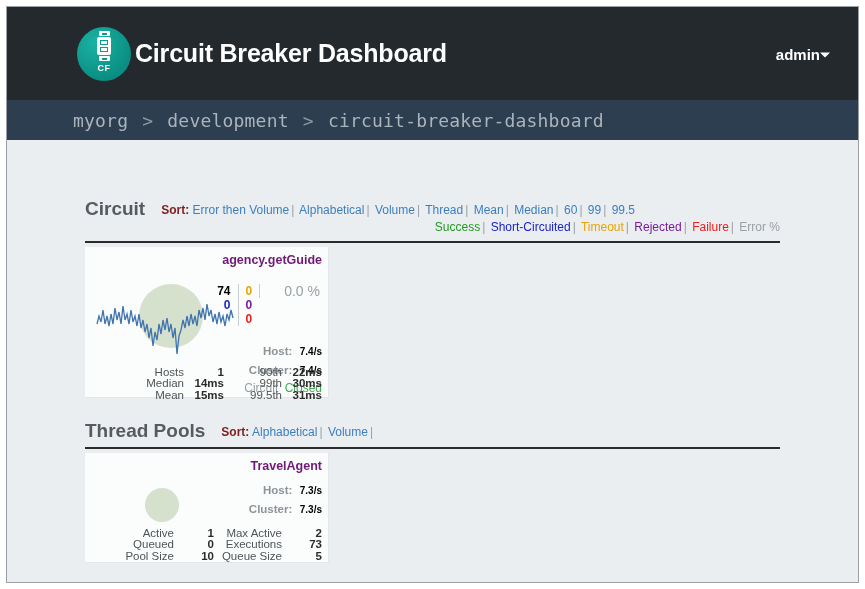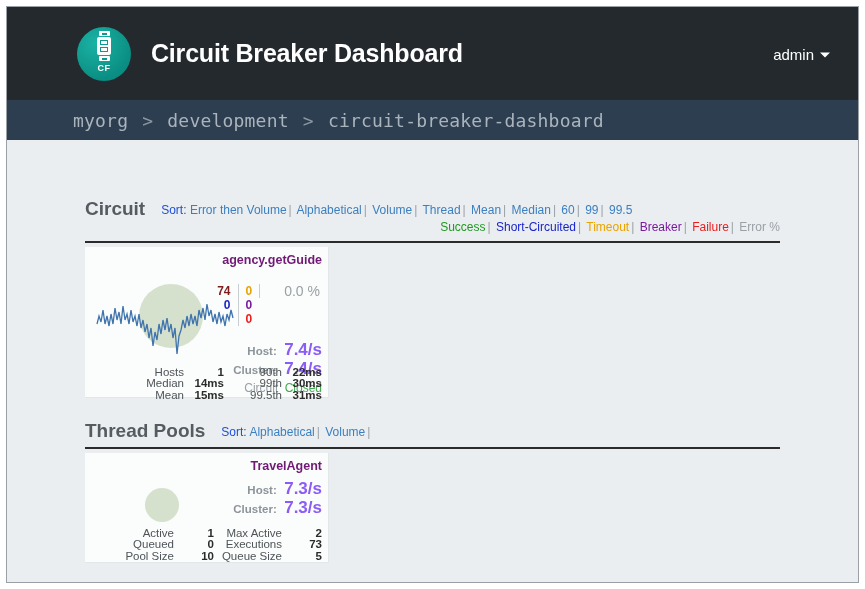--- a/index.html
+++ b/index.html
@@ -31,21 +31,21 @@
     background: #24292d;
     display: flex;
     align-items: center;
     padding: 0 22px 0 70px;
     box-sizing: border-box;
     position: relative;
   }
   .brand {
     display: flex;
     align-items: center;
-    gap: 20px;
+    gap: 4px;
   }
   .logo-circle {
     width: 54px;
     height: 54px;
     border-radius: 50%;
     background: #0d9a8e;
     background-image: radial-gradient(circle at 34% 30%, #1bb3a4 0%, #0a8d82 72%);
     display: flex;
     flex-direction: column;
     align-items: center;
@@ -106,24 +106,23 @@
     font-weight: bold;
     letter-spacing: -0.2px;
   }
   .user-menu {
     position: absolute;
     right: 28px;
     top: 50%;
     transform: translateY(-50%);
     color: #ffffff;
     font-size: 15px;
-    font-weight: normal;
-    display: flex;
-    align-items: center;
-    gap: 6px;
+    font-weight: bold;
+    display: flex;
+    align-items: center;
     cursor: pointer;
   }
   .caret-down {
     width: 0; height: 0;
     border-left: 5px solid transparent;
     border-right: 5px solid transparent;
     border-top: 5px solid #ffffff;
     margin-top: 2px;
   }
 
@@ -171,21 +170,21 @@
   .sort-area {
     flex: 1;
     padding-top: 4px;
   }
   .sort-row {
     font-size: 12px;
     color: #6d7479;
     line-height: 17px;
   }
   .sort-row.align-right { text-align: right; }
-  .sort-label { color: #1d4ed8; }
+  .sort-label { color: #7f1d1d; font-weight: bold; }
   .lnk {
     color: #3c7fc0;
     text-decoration: none;
     cursor: pointer;
   }
   .pipe { color: #9aa1a7; padding: 0 2px; }
 
   .rule {
     border-top: 2px solid #2b2b2b;
     margin-top: 2px;
@@ -259,41 +258,41 @@
     padding: 0 7px;
   }
   .ctr-col.div { border-left: 1px solid #c9ced2; }
   .ctr-col.pct {
     font-size: 14px;
     font-weight: normal;
     color: #9aa0a5;
     padding-left: 24px;
     padding-right: 2px;
   }
-  .c-success { color: #7f1d1d; }
+  .c-success { color: #000000; }
   .c-short   { color: #1b24c8; }
   .c-timeout { color: #e8a400; }
   .c-reject  { color: #7a1a9e; }
   .c-failure { color: #ec1c1c; }
 
   .rate-line {
     text-align: right;
     padding-right: 2px;
     line-height: 17px;
     white-space: nowrap;
   }
   .rate-label {
     font-size: 11.5px;
     font-weight: bold;
     color: #8d9499;
   }
   .rate-value {
-    font-size: 17px;
-    font-weight: bold;
-    color: #8b5cf6;
+    font-size: 10px;
+    font-weight: bold;
+    color: #000000;
     margin-left: 3px;
   }
   .circuit-state {
     text-align: right;
     padding-right: 2px;
     font-size: 12px;
     line-height: 18px;
   }
   .cs-label { color: #9aa0a5; }
   .cs-value { color: #3faa50; font-weight: normal; margin-left: 3px; }
@@ -394,21 +393,21 @@
             <span class="lnk">Mean</span><span class="pipe">|</span>
             <span class="lnk">Median</span><span class="pipe">|</span>
             <span class="lnk">60</span><span class="pipe">|</span>
             <span class="lnk">99</span><span class="pipe">|</span>
             <span class="lnk">99.5</span>
           </div>
           <div class="sort-row align-right">
             <span class="lnk" style="color:#1f9a1f">Success</span><span class="pipe">|</span>
             <span class="lnk" style="color:#1b24c8">Short-Circuited</span><span class="pipe">|</span>
             <span class="lnk" style="color:#e8a400">Timeout</span><span class="pipe">|</span>
-            <span class="lnk" style="color:#7a1a9e">Breaker</span><span class="pipe">|</span>
+            <span class="lnk" style="color:#7a1a9e">Rejected</span><span class="pipe">|</span>
             <span class="lnk" style="color:#ec1c1c">Failure</span><span class="pipe">|</span>
             <span style="color:#9aa0a5">Error %</span>
           </div>
         </div>
       </div>
       <div class="rule"></div>
 
       <div class="card-row">
         <div class="card circuit">
           <div class="card-name">agency.getGuide</div>

